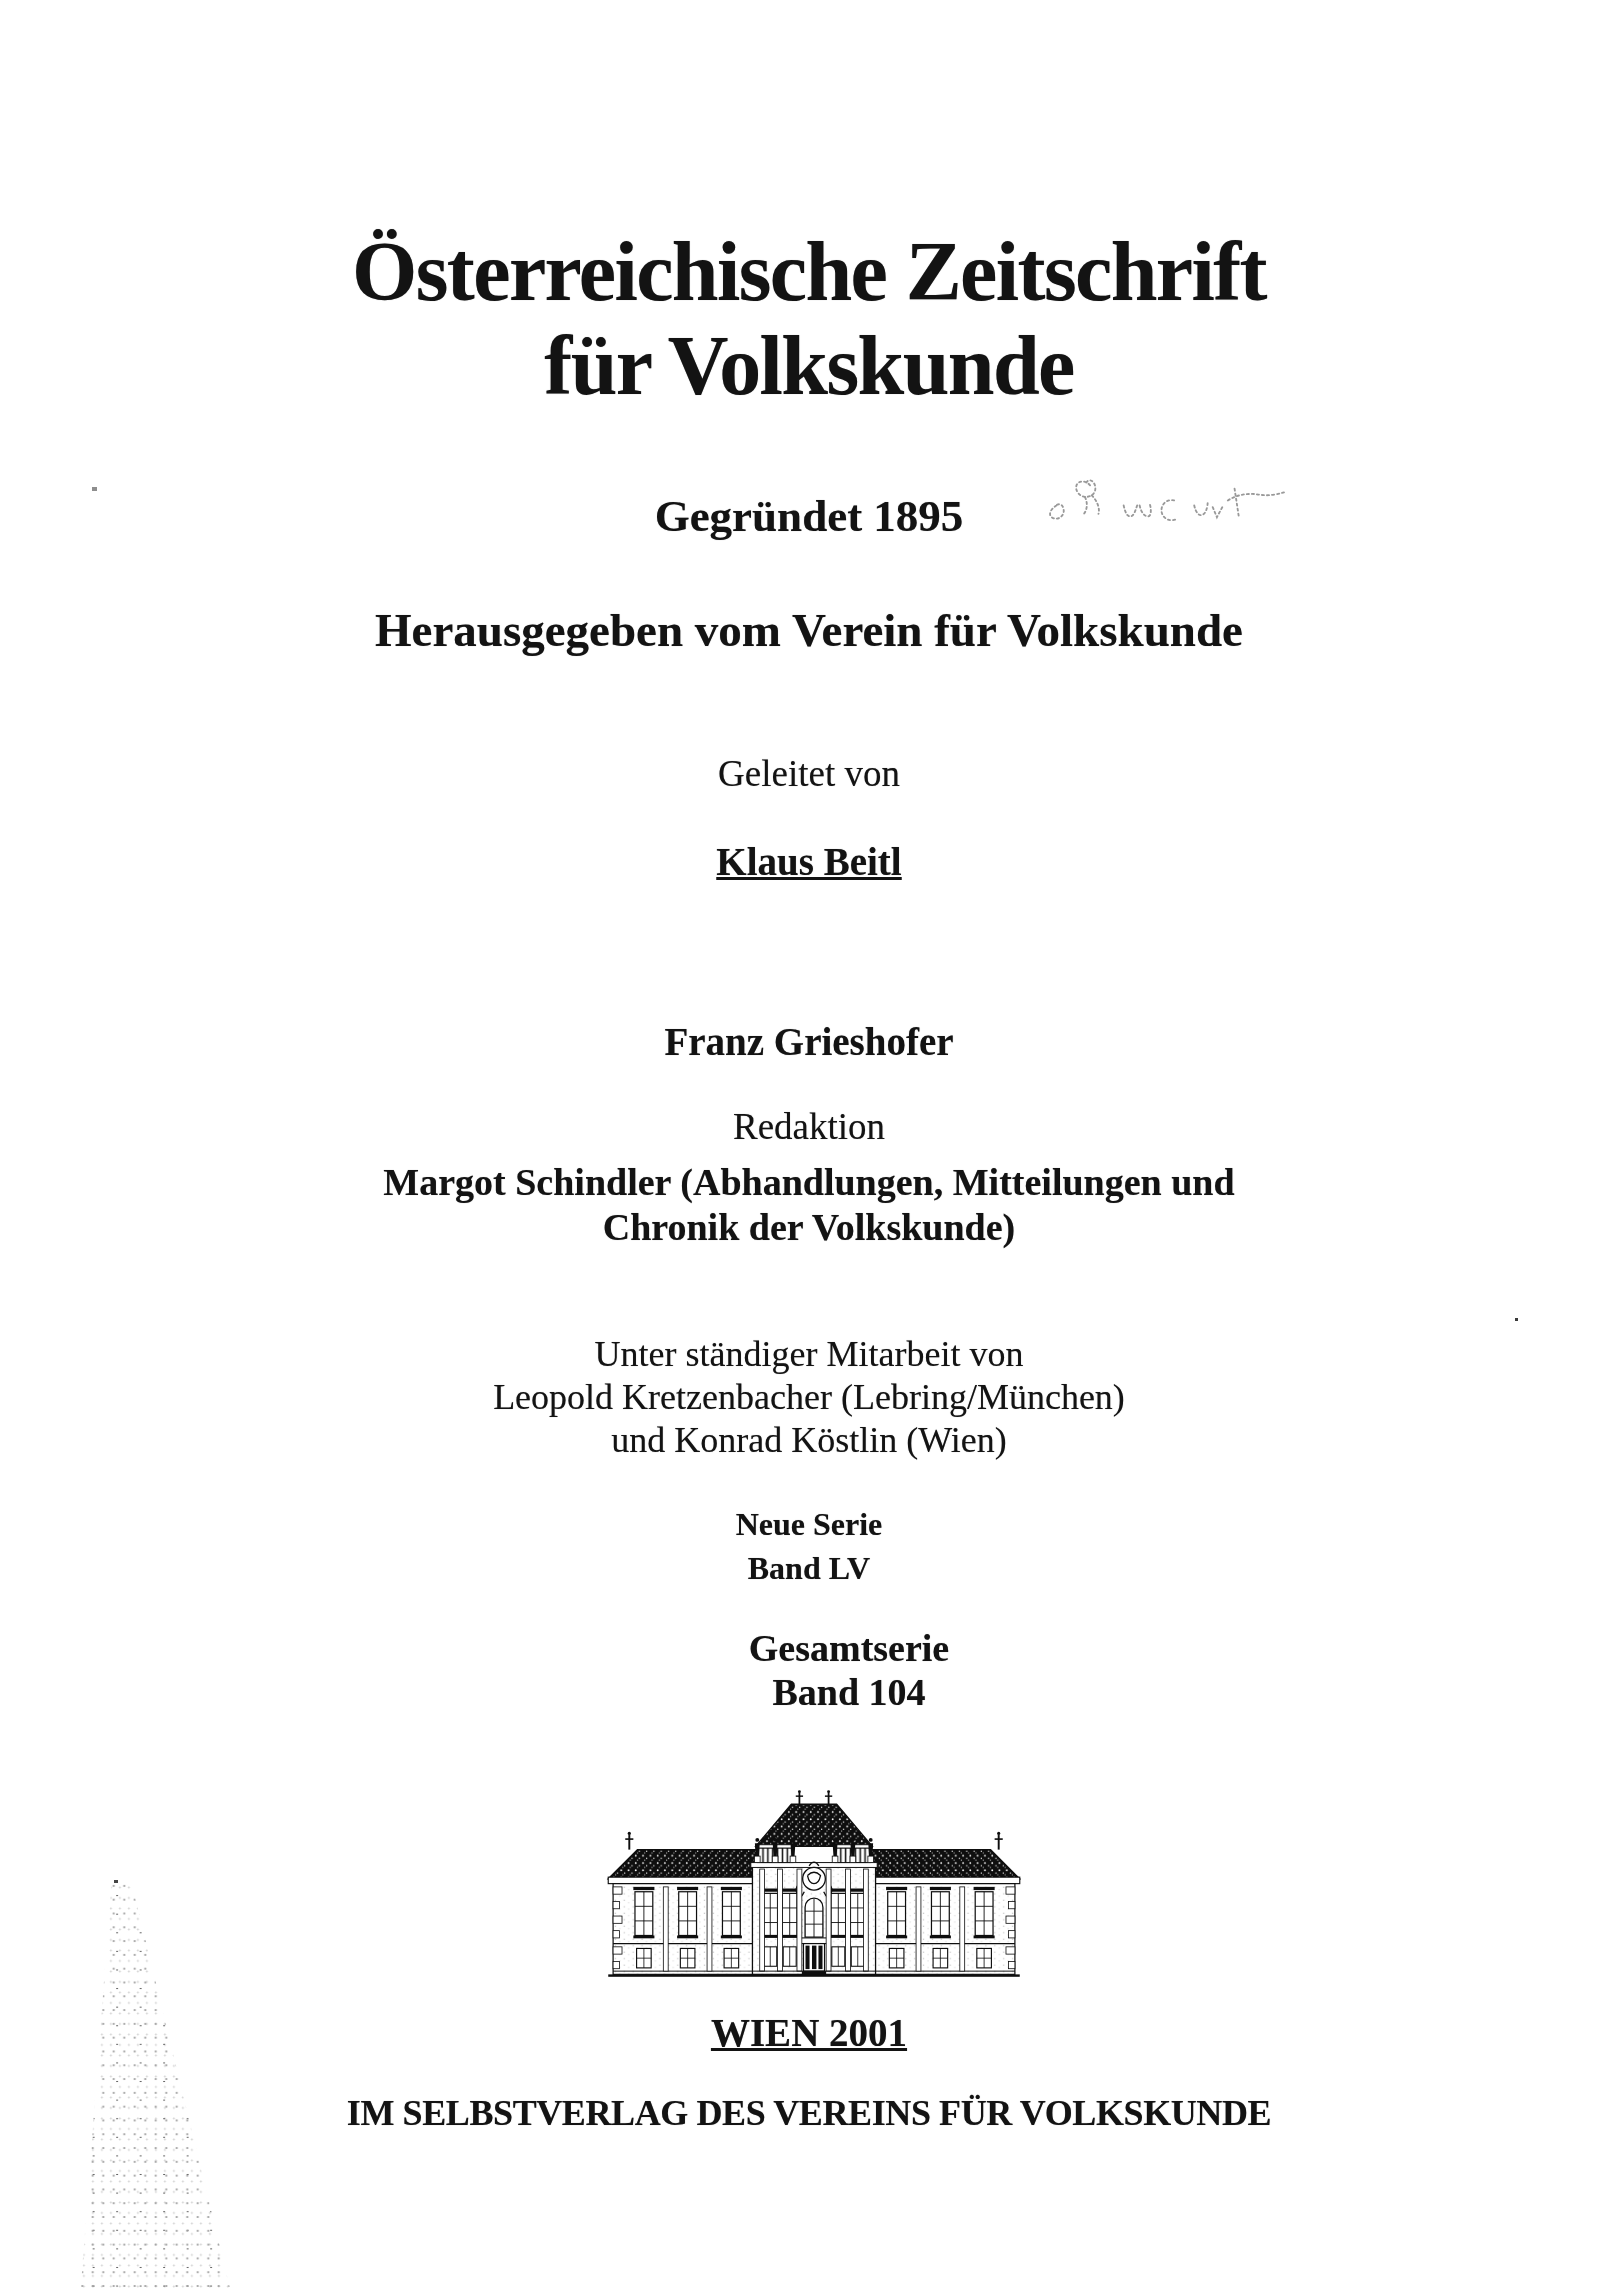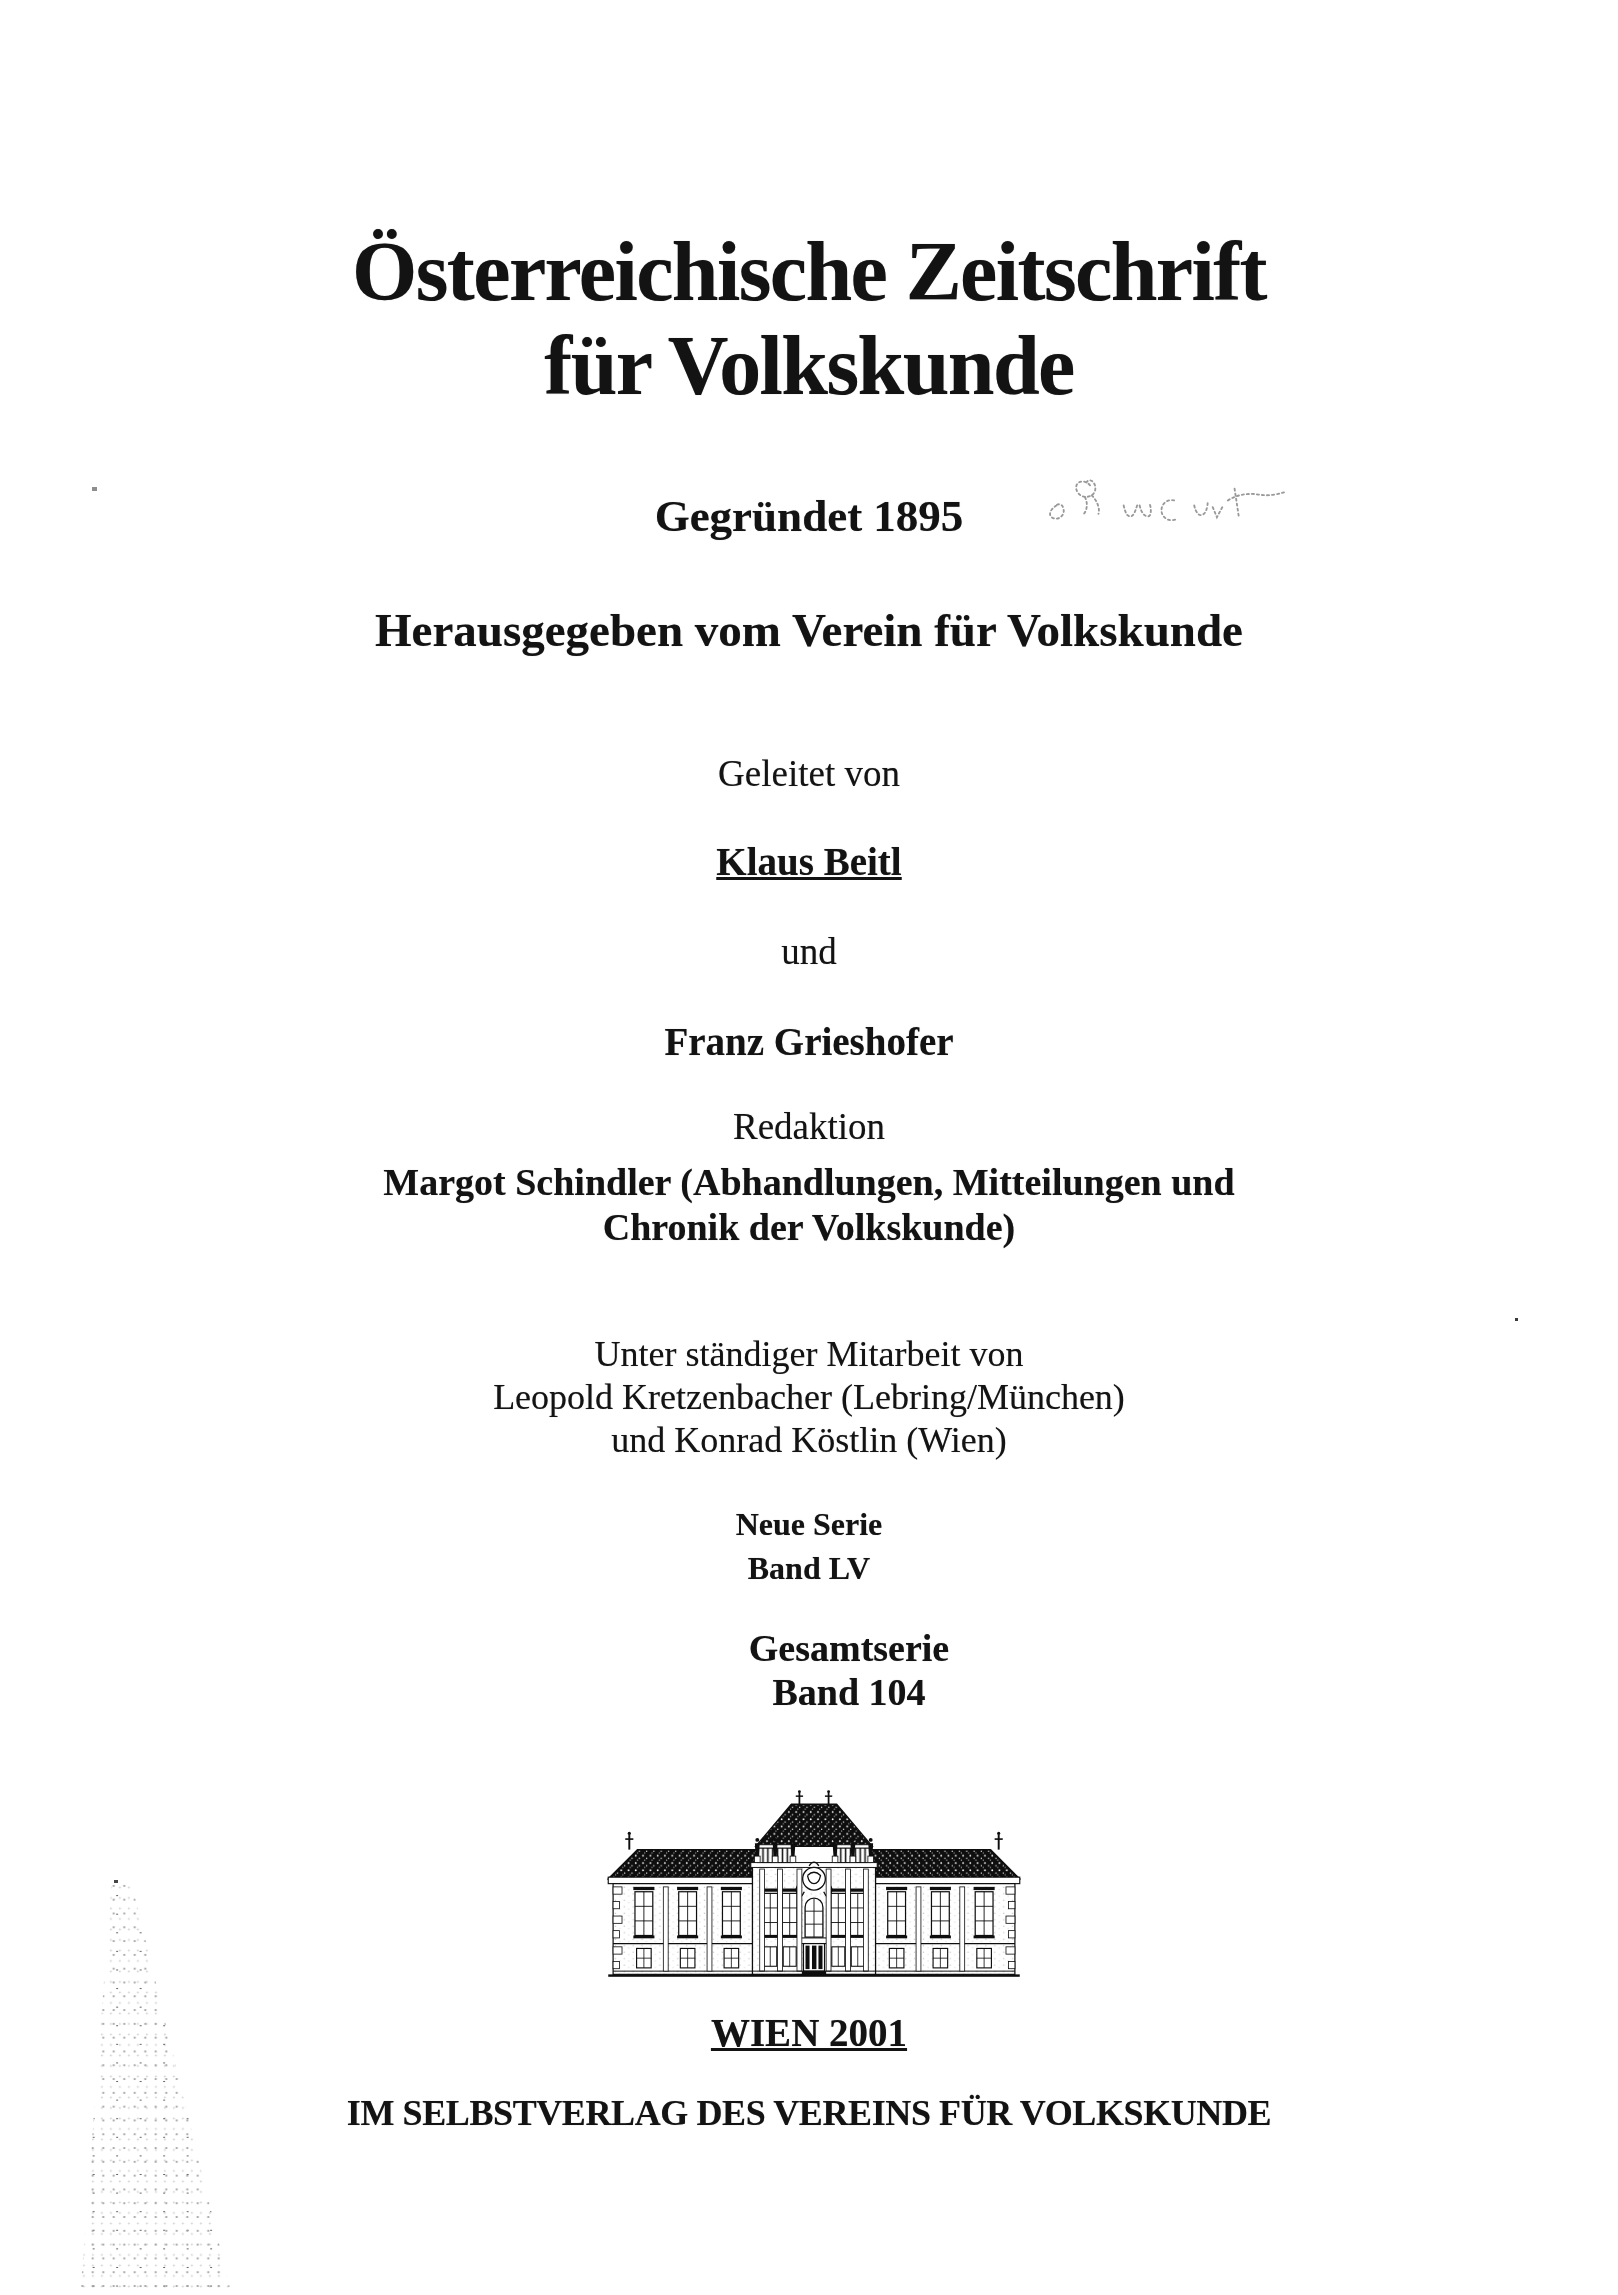--- a/index.html
+++ b/index.html
@@ -54,21 +54,20 @@
       <path d="M 208 46 l 5 12 l 8 -15"></path>
       <path d="M 234 24 l 5 33"></path>
       <path d="M 226 38 c 11 -7 24 -9 36 -7 c 11 2 23 0 32 -3"></path>
     </g>
   </svg>
 
   <div class="line b" style="top:603px;font-size:47px;">Herausgegeben vom Verein für Volkskunde</div>
 
   <div class="line" style="top:752px;font-size:37px;">Geleitet von</div>
   <div class="line b" style="top:839px;font-size:39px;text-decoration:underline;">Klaus Beitl</div>
-  <div class="line" style="top:930px;font-size:37px;">und</div>
   <div class="line b" style="top:1019px;font-size:39px;">Franz Grieshofer</div>
 
   <div class="line" style="top:1105px;font-size:37px;">Redaktion</div>
   <div class="block b" style="top:1160px;font-size:38px;line-height:45px;">
     <div class="row">Margot Schindler (Abhandlungen, Mitteilungen und</div>
     <div class="row">Chronik der Volkskunde)</div>
   </div>
 
   <div class="block" style="top:1333px;font-size:36px;line-height:43px;">
     <div class="row">Unter ständiger Mitarbeit von</div>

